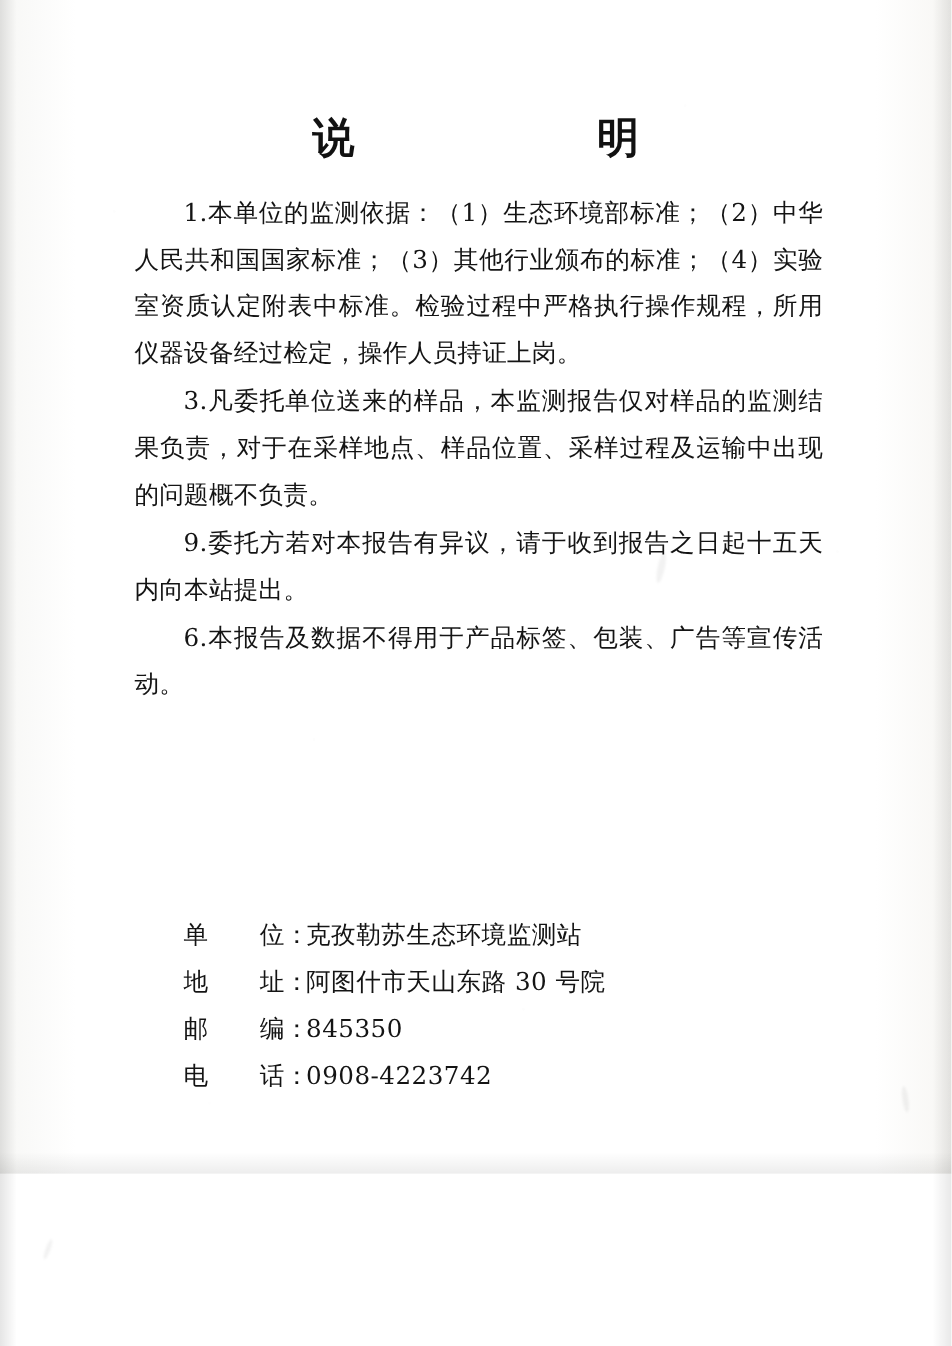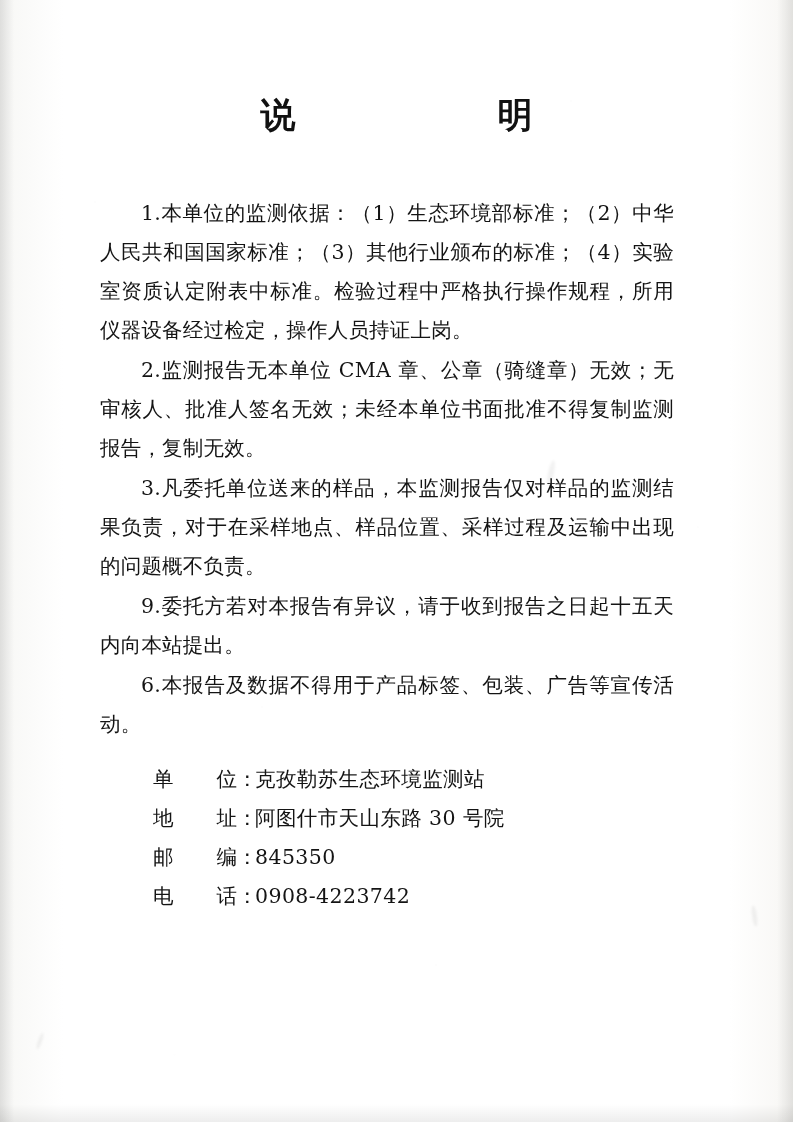--- a/index.html
+++ b/index.html
@@ -10,21 +10,21 @@
     width: 793px;
     height: 1122px;
     background: #ffffff;
     font-family: "DejaVu Serif", "Liberation Serif", serif;
     color: #1a1a1a;
     overflow: hidden;
   }
   .page {
     position: relative;
     width: 793px;
-    height: 1122px;
+    height: 978px;
     box-sizing: border-box;
     
     background:
       linear-gradient(90deg, rgba(246,246,244,0.9) 0%, rgba(255,255,255,1) 8%, rgba(255,255,255,1) 92%, rgba(246,245,242,0.9) 100%);
   }
   .scan-noise {
     position: absolute;
     inset: 0;
     pointer-events: none;
     opacity: 0.30;
@@ -45,23 +45,22 @@
     font-size: 35px;
     font-weight: bold;
     letter-spacing: 44px;
     text-indent: 44px;
     font-family: "DejaVu Serif", "Liberation Serif", serif;
     color: #111;
   }
   .body-block {
     position: absolute;
     top: 158px;
-    left: 100px;
+    left: 112px;
     width: 574px;
-    margin-top: 36px;
   }
   p.para {
     margin: 0 0 1px 0;
     font-size: 20.5px;
     line-height: 39px;
     text-align: justify;
     text-justify: inter-ideograph;
     text-indent: 2em;
     color: #141414;
     letter-spacing: 0.2px;
@@ -133,21 +132,20 @@
   <div class="edge-shadow-bottom"></div>
 
   <div class="stain" style="left:548px; top:460px; width:6px; height:26px; transform:rotate(12deg);"></div>
   <div class="stain" style="left:752px; top:905px; width:5px; height:22px; transform:rotate(-8deg);"></div>
   <div class="stain" style="left:38px; top:1032px; width:4px; height:18px; transform:rotate(20deg);"></div>
 
   <div class="doc-title">说　　明</div>
 
   <div class="body-block">
     <p class="para">1.本单位的监测依据：（1）生态环境部标准；（2）中华人民共和国国家标准；（3）其他行业颁布的标准；（4）实验室资质认定附表中标准。检验过程中严格执行操作规程，所用仪器设备经过检定，操作人员持证上岗。</p>
-    <p class="para">2.监测报告无本单位 CMA 章、公章（骑缝章）无效；无审核人、批准人签名无效；未经本单位书面批准不得复制监测报告，复制无效。</p>
     <p class="para">3.凡委托单位送来的样品，本监测报告仅对样品的监测结果负责，对于在采样地点、样品位置、采样过程及运输中出现的问题概不负责。</p>
     <p class="para">9.委托方若对本报告有异议，请于收到报告之日起十五天内向本站提出。</p>
     <p class="para">6.本报告及数据不得用于产品标签、包装、广告等宣传活动。</p>
   </div>
 
   <div class="contact-block">
 
     <div class="contact-row">
       <span class="contact-label">
         <span>单</span>

